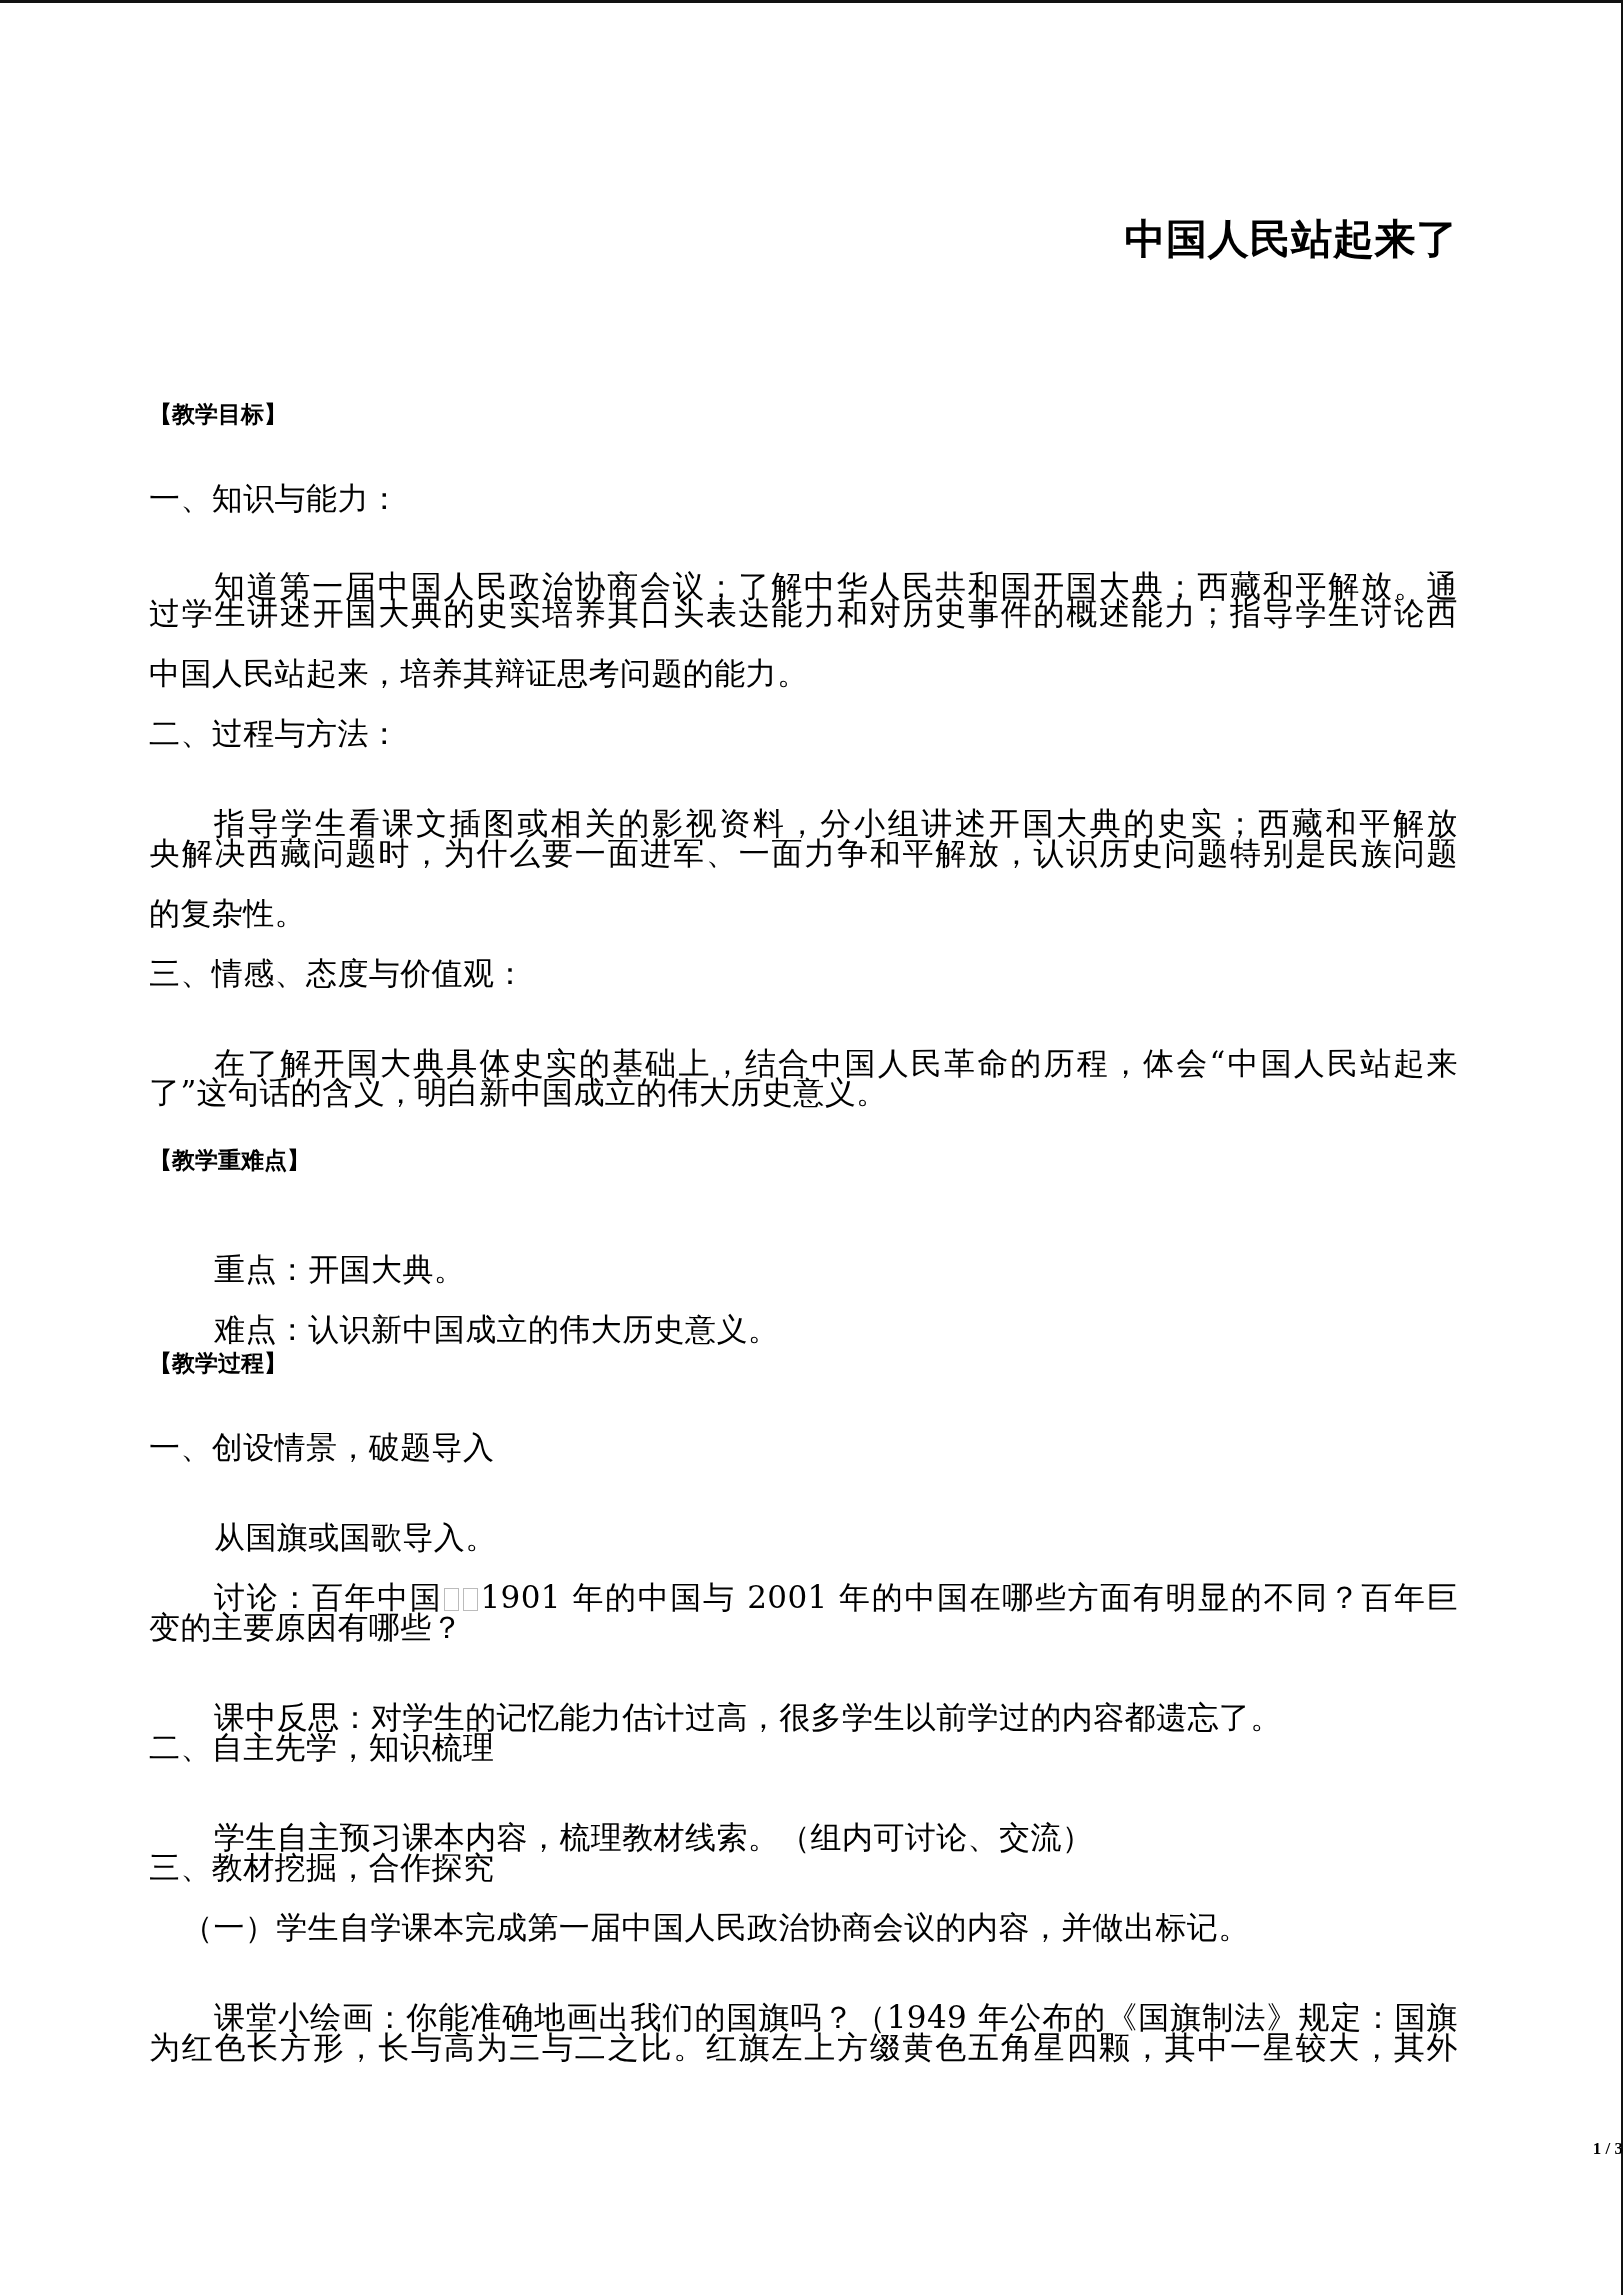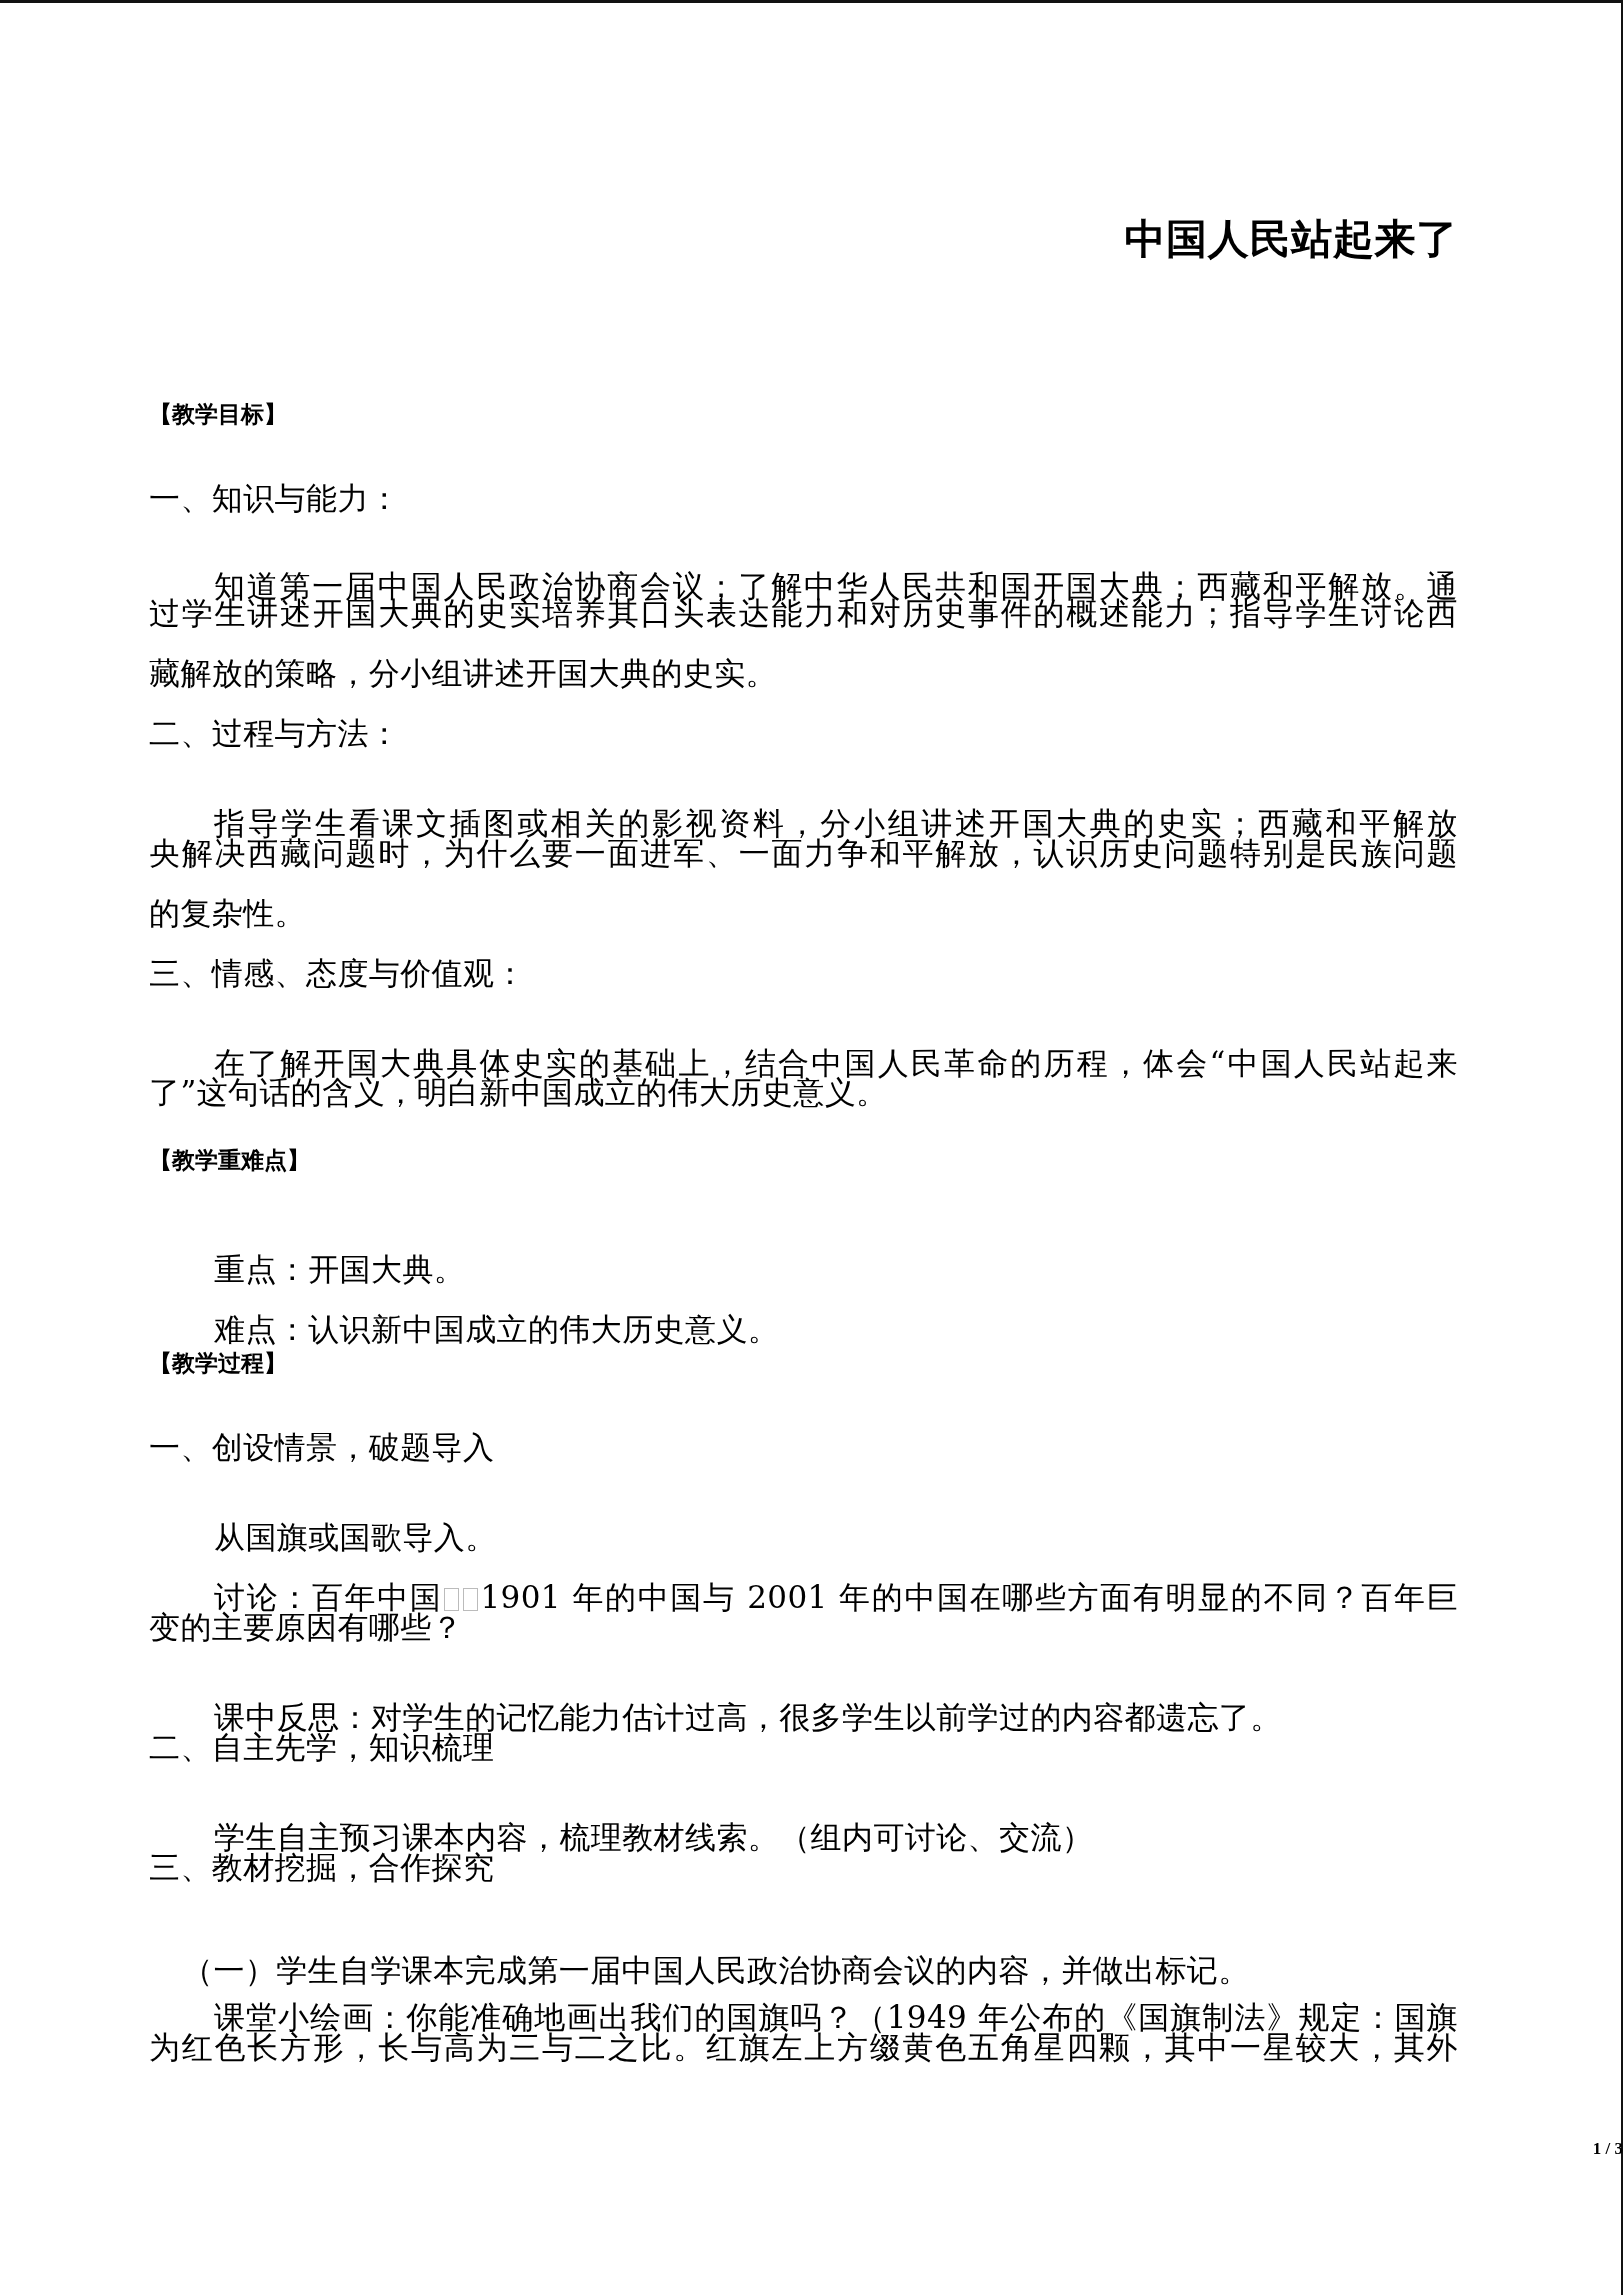--- a/index.html
+++ b/index.html
@@ -9,21 +9,21 @@
   .page-border-right { position: absolute; right: 0; top: 0; width: 2px; height: 2295px; background: #111; }
   .doc { position: absolute; left: 149px; top: 0; width: 1309px; }
   .title { position: absolute; left: 0; width: 1309px; top: 215px; text-align: right;
            font-family: "DejaVu Sans", "Liberation Sans", sans-serif; font-weight: bold;
            font-size: 41px; line-height: 48px; letter-spacing: 0.7px; }
   .heading { position: absolute; left: 0; font-family: "DejaVu Sans", "Liberation Sans", sans-serif;
              font-weight: bold; font-size: 23px; line-height: 41px; }
   .line { position: absolute; left: 0; width: 1309px; font-size: 31px; line-height: 38px;
           white-space: nowrap; letter-spacing: 0.4px; }
   .indent { padding-left: 65px; margin-top: 30px; }
-  .indent-small { padding-left: 33px; margin-top: 43px; }
+  .indent-small { padding-left: 33px; }
   .justify { text-align: justify; text-align-last: justify; width: 1309px; box-sizing: border-box; }
   .page-number { position: absolute; left: 0; width: 1623px; top: 2135px; text-align: right;
                  font-family: "Liberation Serif", "DejaVu Serif", serif; font-weight: bold;
                  font-size: 17px; line-height: 27px; }
   .missing-glyph { display: inline-block; width: 15px; height: 23px; border: 1.4px solid #bbb;
                    vertical-align: -2.7px; margin: 0 2px; box-sizing: border-box; }
 </style>
 </head>
 <body>
 
@@ -32,21 +32,21 @@
 
 <div class="doc">
 
   <div class="title">中国人民站起来了</div>
 
   <div class="heading" style="top:394px">【教学目标】</div>
 
   <div class="line" style="top:479px">一、知识与能力：</div>
   <div class="line indent justify" style="top:537px">知道第一届中国人民政治协商会议；了解中华人民共和国开国大典；西藏和平解放。通</div>
   <div class="line justify" style="top:594px">过学生讲述开国大典的史实培养其口头表达能力和对历史事件的概述能力；指导学生讨论西</div>
-  <div class="line" style="top:654px">藏解放的策略，分小组讲述开国大典的史实。</div>
+  <div class="line" style="top:654px">中国人民站起来，培养其辩证思考问题的能力。</div>
 
   <div class="line" style="top:714px">二、过程与方法：</div>
   <div class="line indent justify" style="top:774px">指导学生看课文插图或相关的影视资料，分小组讲述开国大典的史实；西藏和平解放</div>
   <div class="line justify" style="top:834px">央解决西藏问题时，为什么要一面进军、一面力争和平解放，认识历史问题特别是民族问题</div>
   <div class="line" style="top:894px">的复杂性。</div>
 
   <div class="line" style="top:954px">三、情感、态度与价值观：</div>
   <div class="line indent justify" style="top:1014px">在了解开国大典具体史实的基础上，结合中国人民革命的历程，体会“中国人民站起来</div>
   <div class="line" style="top:1073px">了”这句话的含义，明白新中国成立的伟大历史意义。</div>
 

